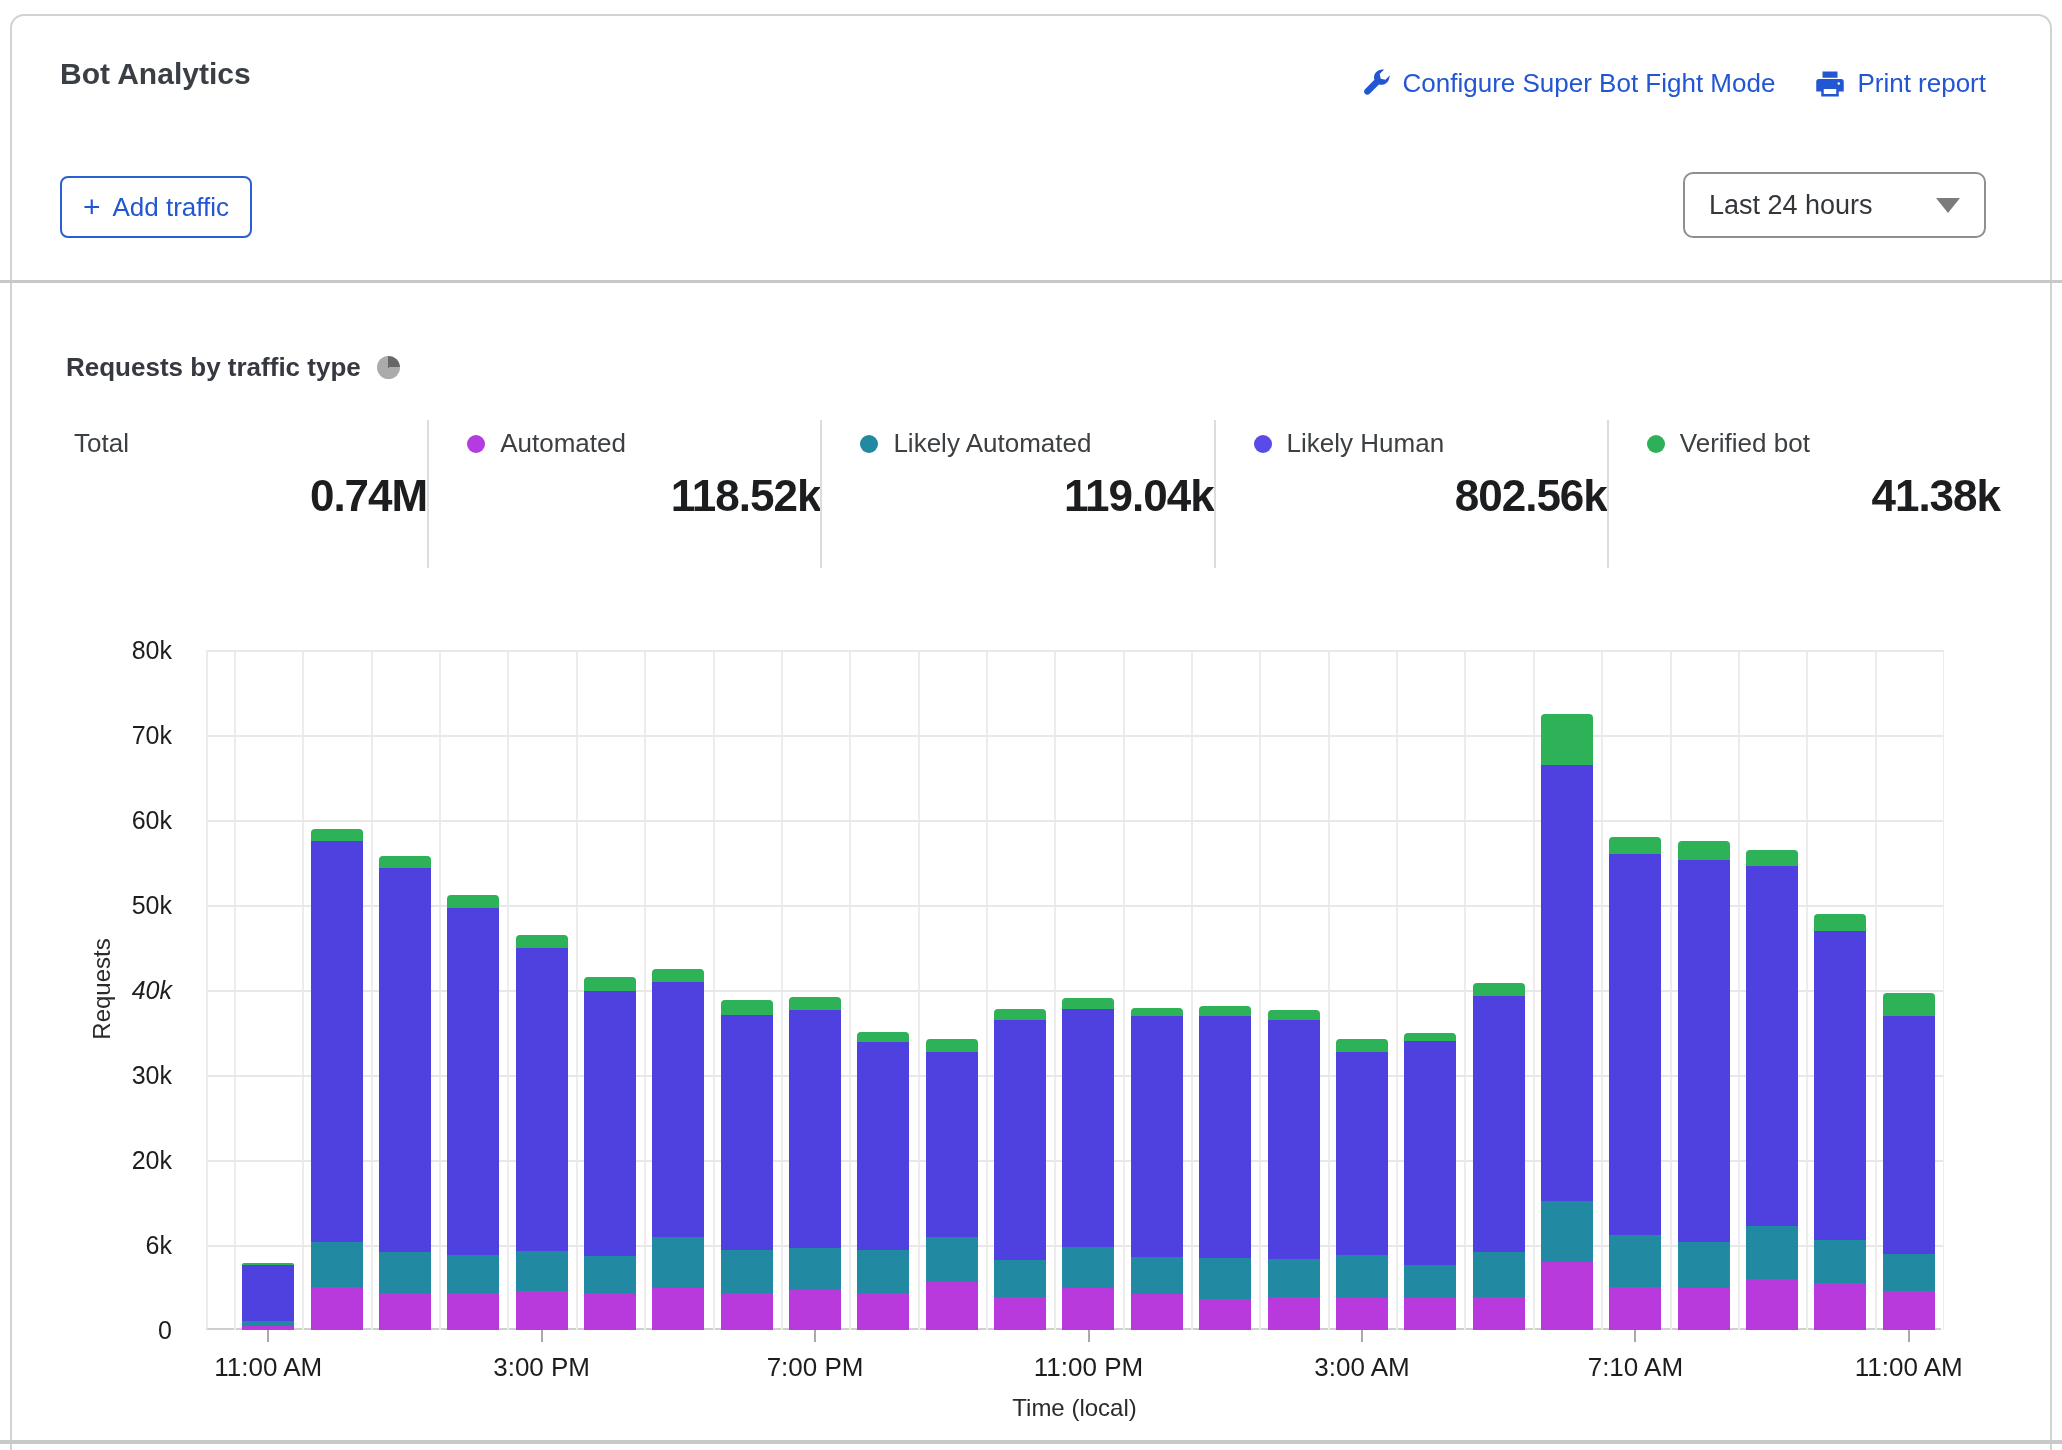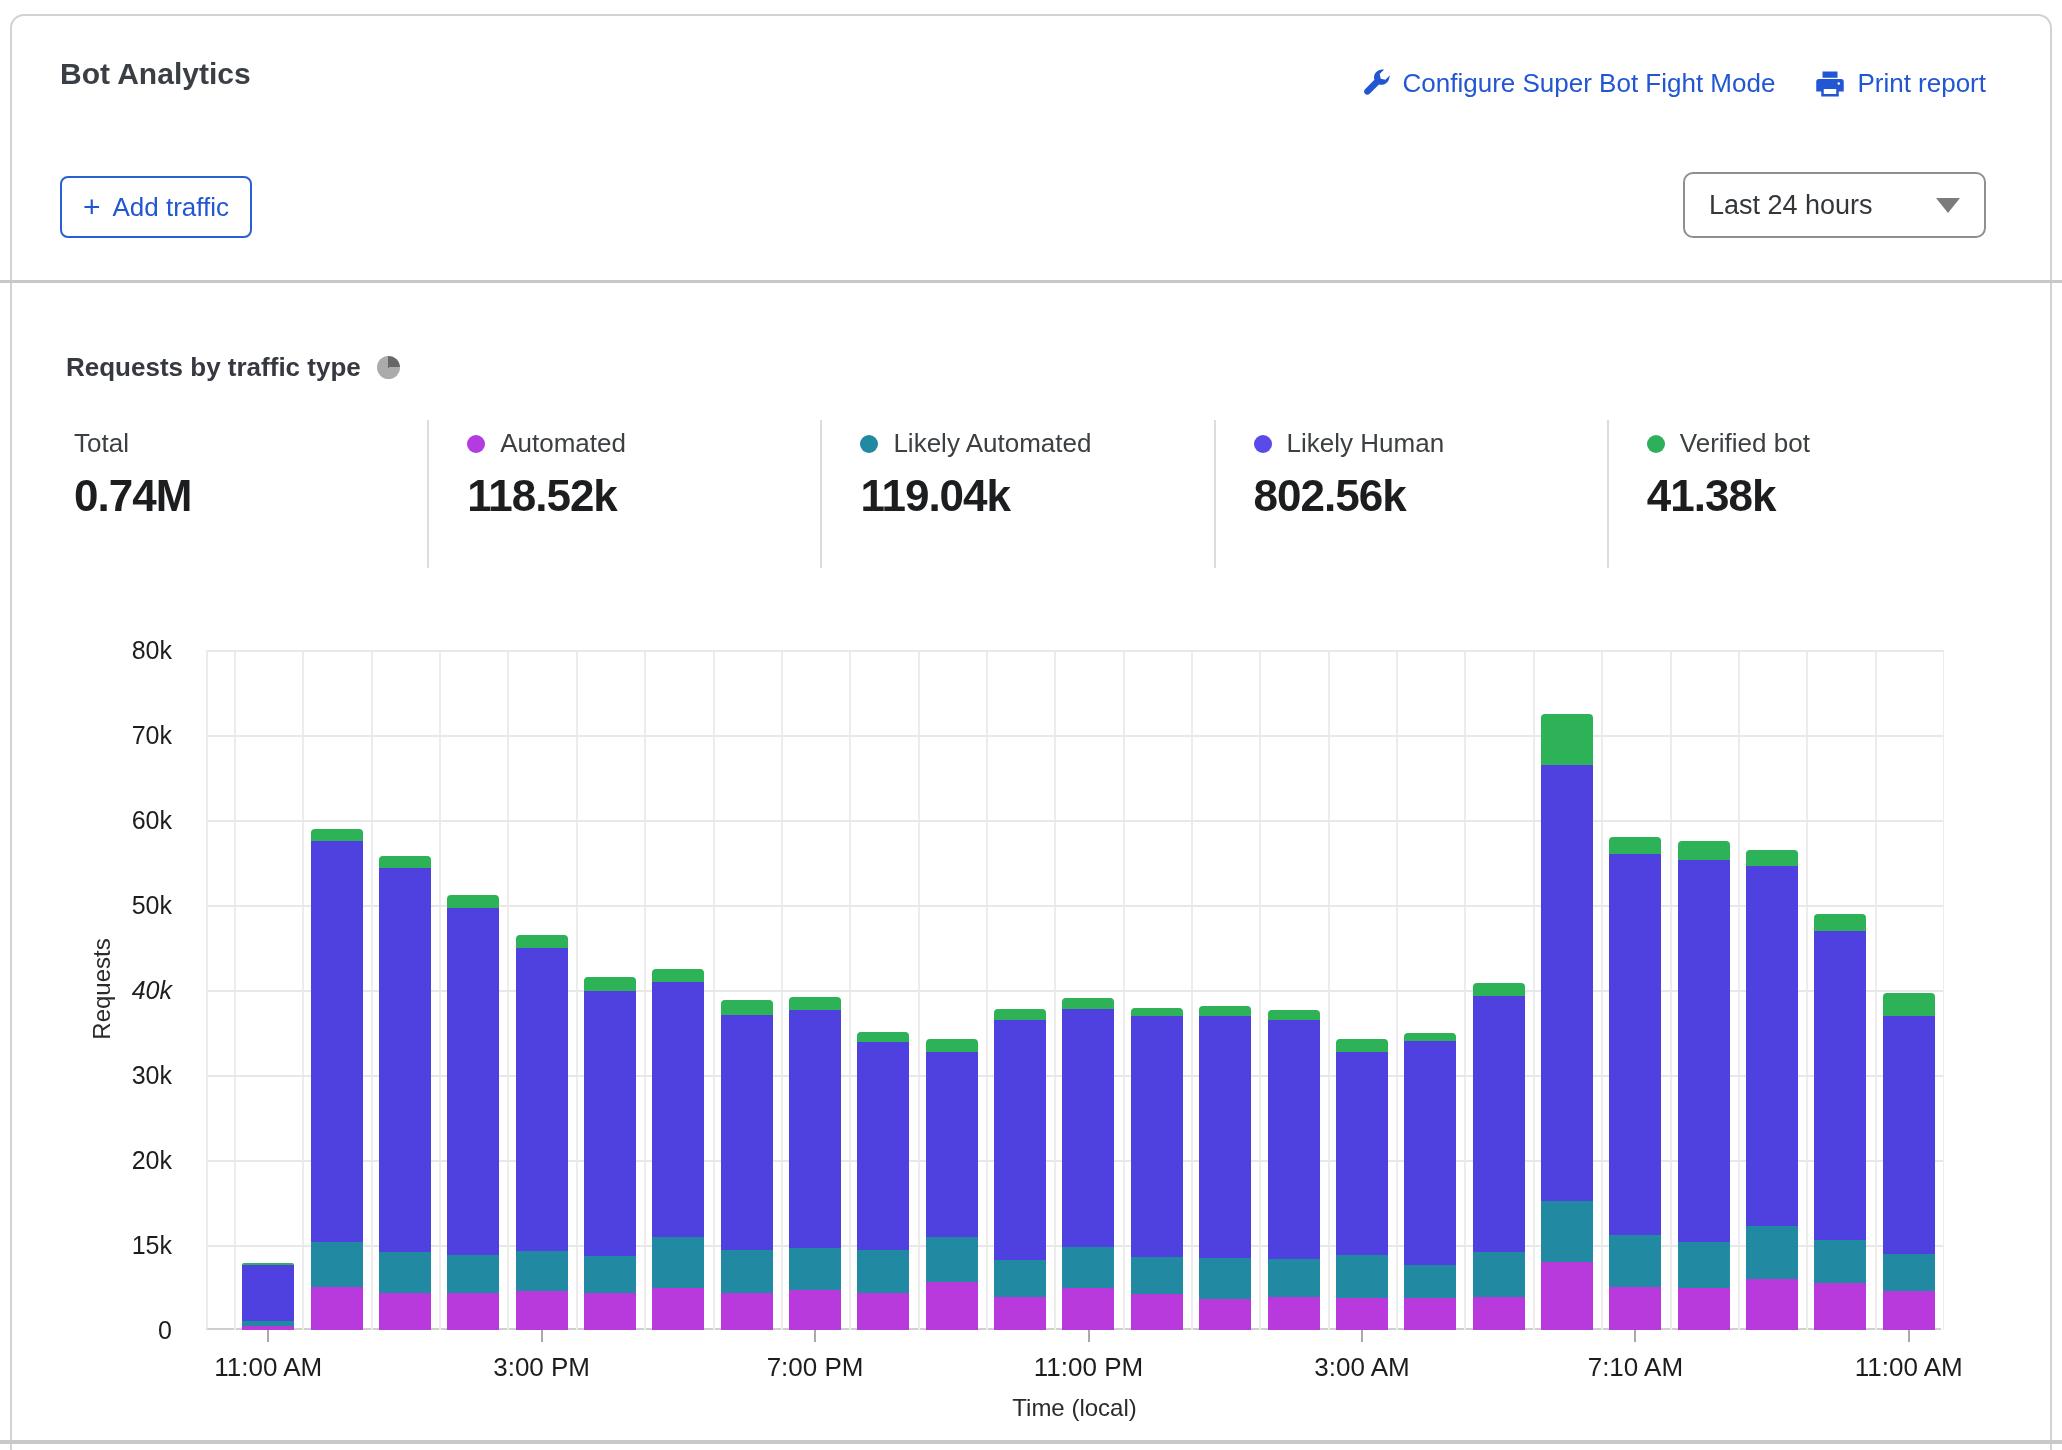--- a/index.html
+++ b/index.html
@@ -29,21 +29,21 @@
   .dropdown .caret{margin-left:auto;width:0;height:0;border-left:12px solid transparent;
       border-right:12px solid transparent;border-top:15px solid #7c7c7c;}
 
   
   .section-title-row{position:absolute;left:66px;top:352px;display:flex;align-items:center;gap:16px;}
   .section-title{font-size:26px;font-weight:bold;color:#36393f;}
   .pie-icon{width:23px;height:23px;border-radius:50%;
       background:conic-gradient(#676767 0deg 90deg,#ababab 90deg 360deg);}
 
   .stats{position:absolute;left:60px;top:420px;width:1940px;height:148px;display:flex;}
-  .stat-col{flex:1;padding-left:38px;padding-top:8px;}
+  .stat-col{flex:1;padding-left:38px;padding-top:8px;text-align:right;}
   .stat-col:first-child{padding-left:14px;}
   .stat-col + .stat-col{border-left:2px solid #dcdcdc;}
   .stat-label{display:flex;align-items:center;gap:15px;font-size:26px;color:#3c4043;}
   .dot{width:18px;height:18px;border-radius:50%;flex:0 0 auto;}
   .stat-value{margin-top:12px;font-size:44px;font-weight:bold;color:#1c1d1f;letter-spacing:-1px;}
 
   
   #chart{position:absolute;left:190px;top:650px;width:1735px;height:680px;
          border-left:2px solid #ececec;border-bottom:2px solid #cfcfce;margin-left:16px;}
   .hgrid{position:absolute;left:0;width:1735px;height:2px;background:#e8e8e8;}
@@ -148,21 +148,21 @@
   </div>
 
   <div id="ylabels">
       <div class="ylab" style="top: -16px;">80k</div>
       <div class="ylab" style="top: 69px;">70k</div>
       <div class="ylab" style="top: 154px;">60k</div>
       <div class="ylab" style="top: 239px;">50k</div>
       <div class="ylab" style="top: 324px; font-style: italic;">40k</div>
       <div class="ylab" style="top: 409px;">30k</div>
       <div class="ylab" style="top: 494px;">20k</div>
-      <div class="ylab" style="top: 579px;">15k</div>
+      <div class="ylab" style="top: 579px;">6k</div>
       <div class="ylab" style="top: 664px;">0</div>
     </div>
   <div class="ylabel-title">Requests</div>
 
   <div id="chart">
     <div id="vgrid"></div>
     <div id="hgrid-container">
         <div class="hgrid" style="top: 0px;"></div>
         <div class="hgrid" style="top: 85px;"></div>
         <div class="hgrid" style="top: 170px;"></div>

